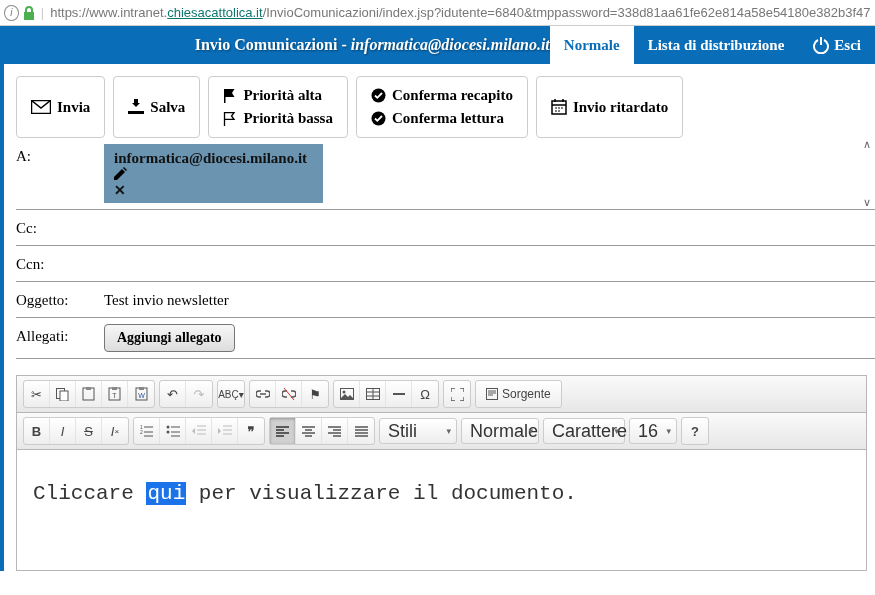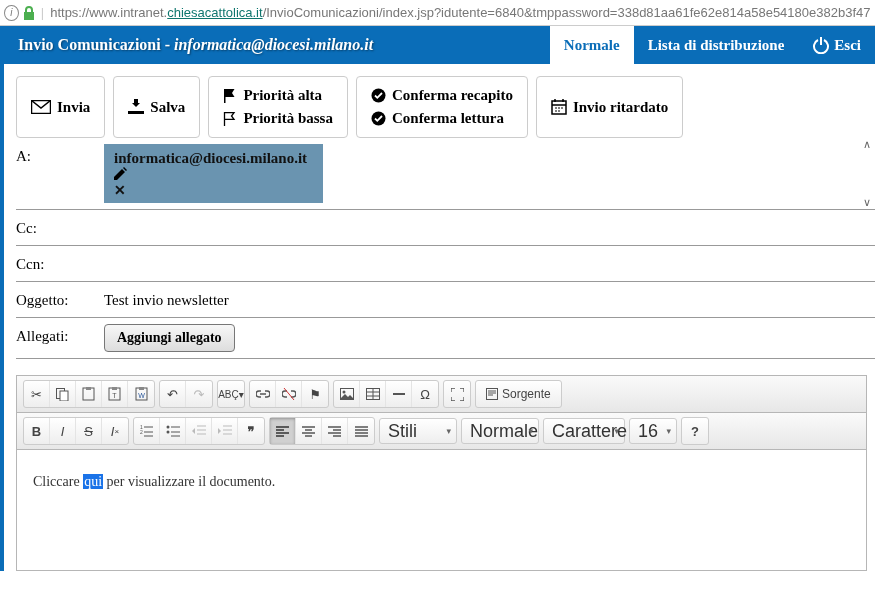--- a/index.html
+++ b/index.html
@@ -3,21 +3,21 @@
 <meta charset="utf-8">
 <style>
 * { margin: 0; padding: 0; box-sizing: border-box; }
 body { font-family: Georgia, serif; font-size: 14px; background: #fff; width: 875px; }
 .addr-bar { height: 26px; background: #fff; border-bottom: 1px solid #ccc; display: flex; align-items: center; padding: 0 4px; font-family: Arial, sans-serif; font-size: 13px; color: #777; }
 .addr-bar .info-icon { width: 16px; height: 16px; border: 1px solid #888; border-radius: 50%; display: inline-flex; align-items: center; justify-content: center; font-size: 10px; font-style: italic; margin-right: 4px; }
 .addr-bar .lock-icon { color: #4caf50; font-size: 14px; margin-right: 6px; }
 .addr-bar .sep { color: #ccc; margin-right: 6px; }
 .addr-bar .url { white-space: nowrap; overflow: hidden; }
 .addr-bar .url .dom { color: #0f766e; text-decoration: underline; }
-.top-bar { background: #0a6db8; color: #fff; height: 38px; display: flex; align-items: center; justify-content: space-between; padding-left: 14px; border-left: 4px solid #0a6db8; }
+.top-bar { background: #0a6db8; color: #fff; height: 38px; display: flex; align-items: center; justify-content: flex-end; padding-left: 14px; border-left: 4px solid #0a6db8; }
 .top-bar .title { font-family: Georgia, serif; font-style: normal; font-weight: bold; font-size: 16px; text-shadow: 1px 1px 2px rgba(0,0,0,0.4); }
 .top-bar .title .em { font-style: italic; font-weight: bold; }
 .top-tabs { display: flex; height: 100%; align-items: stretch; }
 .top-tab { display: flex; align-items: center; padding: 0 14px; font-family: Georgia, serif; font-weight: bold; font-size: 15px; cursor: pointer; }
 .top-tab.active { background: #fff; color: #0a6db8; }
 .top-tab .icon { margin-right: 4px; }
 .content { border-left: 4px solid #0a6db8; padding: 12px 0 0 12px; }
 .toolbar { display: flex; gap: 8px; }
 .tbtn { border: 1px solid #ccc; border-radius: 4px; background: #fff; padding: 10px 14px; font-family: Georgia, serif; font-weight: bold; font-size: 15px; display: flex; flex-direction: column; gap: 6px; justify-content: center; cursor: pointer; }
 .tbtn .row { display: flex; align-items: center; gap: 6px; white-space: nowrap; }
@@ -34,21 +34,21 @@
 .add-attach-btn { border: 1px solid #777; border-radius: 4px; background: linear-gradient(#f7f7f7,#ddd); padding: 5px 12px; font-family: Georgia, serif; font-weight: bold; font-size: 14px; cursor: pointer; }
 .editor-wrap { margin: 16px 8px 0 0; border: 1px solid #b6b6b6; background: #f5f5f5; font-family: Arial, sans-serif; }
 .etoolbar { border-bottom: 1px solid #b6b6b6; padding: 4px 6px; display: flex; flex-wrap: wrap; gap: 4px; align-items: center; background: linear-gradient(#fafafa,#e7e7e7); }
 .egroup { display: flex; border: 1px solid #ccc; border-radius: 3px; background: linear-gradient(#fff,#eee); }
 .ebtn { width: 26px; height: 26px; display: flex; align-items: center; justify-content: center; font-size: 13px; color: #444; border-right: 1px solid #e4e4e4; cursor: pointer; }
 .ebtn:last-child { border-right: none; }
 .ebtn.active { background: #d0d0d0; box-shadow: inset 0 1px 3px rgba(0,0,0,0.3); }
 .ebtn.wide { width: auto; padding: 0 10px; font-size: 12px; }
 .esel { height: 26px; border: 1px solid #ccc; border-radius: 3px; background: linear-gradient(#fff,#eee); font-size: 18px; padding: 0 18px 0 8px; display: flex; align-items: center; position: relative; cursor: pointer; color: #333; }
 .esel::after { content: "▾"; position: absolute; right: 5px; font-size: 9px; color: #666; }
-.editor-body { background: #fff; min-height: 120px; padding: 24px 16px; font-family: Liberation Serif, serif; font-size: 14px; color: #333; }
+.editor-body { background: #fff; min-height: 120px; padding: 32px 16px; font-family: Liberation Mono, monospace; font-size: 21px; color: #333; }
 .editor-body .hl { background: #1a73e8; color: #fff; padding: 0 1px; }
 svg { display: block; }
 </style>
 </head>
 <body>
 
 <div class="addr-bar">
   <span class="info-icon">i</span>
   <span class="lock-icon">
     <svg width="12" height="14" viewBox="0 0 12 14">

